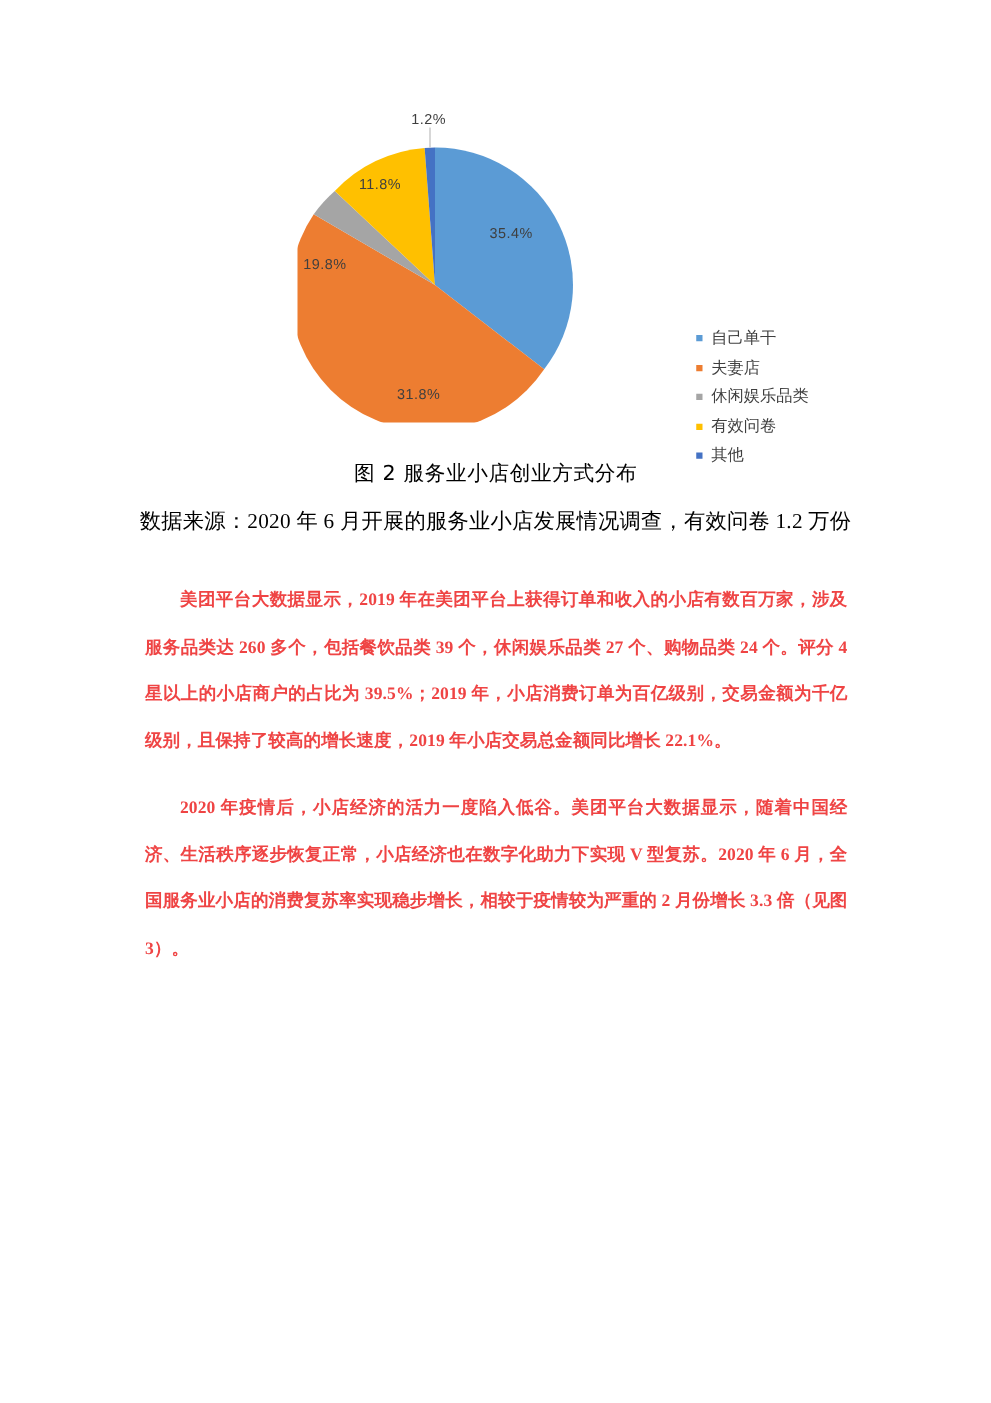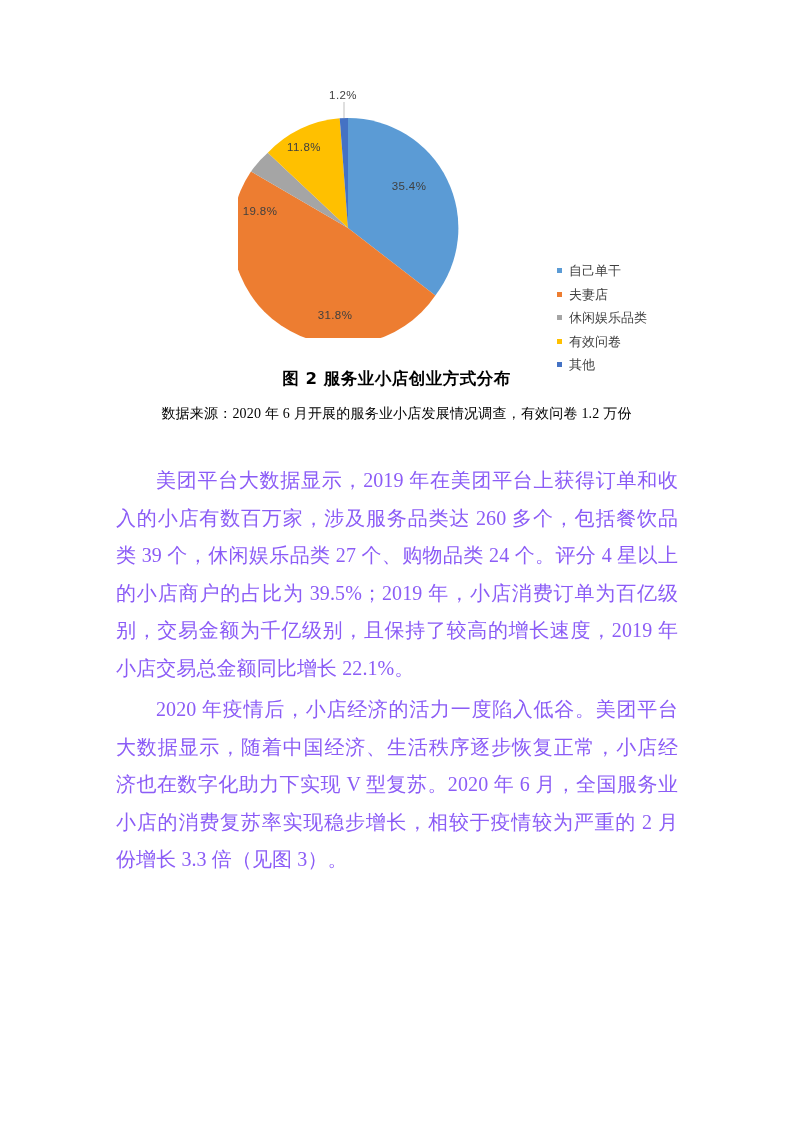--- a/index.html
+++ b/index.html
@@ -86,57 +86,58 @@
   }
 
   
   .fig-caption {
     position: absolute;
     left: 0;
     top: 368px;
     width: 793px;
     text-align: center;
     font-family: "DejaVu Sans", "Liberation Sans", sans-serif;
-    font-weight: bold;
+    font-weight: normal;
     font-size: 16.5px;
     color: #000;
     letter-spacing: 0.5px;
   }
   .fig-source {
     position: absolute;
     left: 0;
     top: 405px;
     width: 793px;
     text-align: center;
     font-family: "Liberation Serif", "DejaVu Serif", serif;
-    font-size: 14px;
+    font-size: 17px;
     color: #000;
     letter-spacing: 0.2px;
   }
 
   
   .body-text {
     position: absolute;
     left: 116px;
     top: 462px;
     width: 562px;
   }
   .para {
     font-family: "Liberation Serif", "DejaVu Serif", serif;
-    font-size: 20px;
+    font-size: 14px;
     line-height: 37.5px;
     text-align: justify;
     text-align-last: left;
     text-justify: inter-character;
     margin: 0 0 0 0;
-    color: #8b5cf6;
+    color: #ef4444;
     letter-spacing: 0.1px;
+    font-weight: bold;
   }
   .para + .para {
-    margin-top: 4px;
+    margin-top: 16px;
   }
   .para-indent {
     text-indent: 2em;
   }
 </style>
 </head>
 <body>
 
 <div class="page">
 

